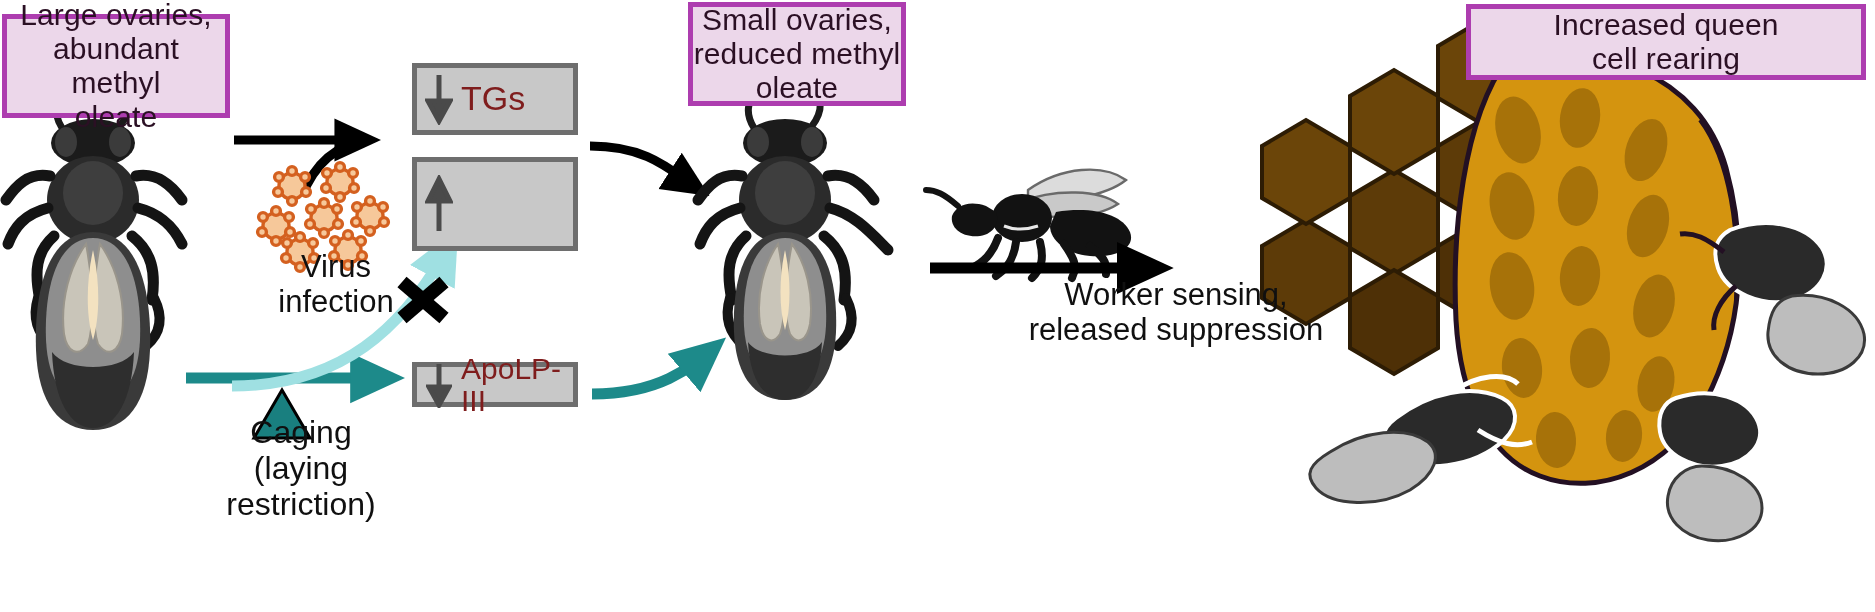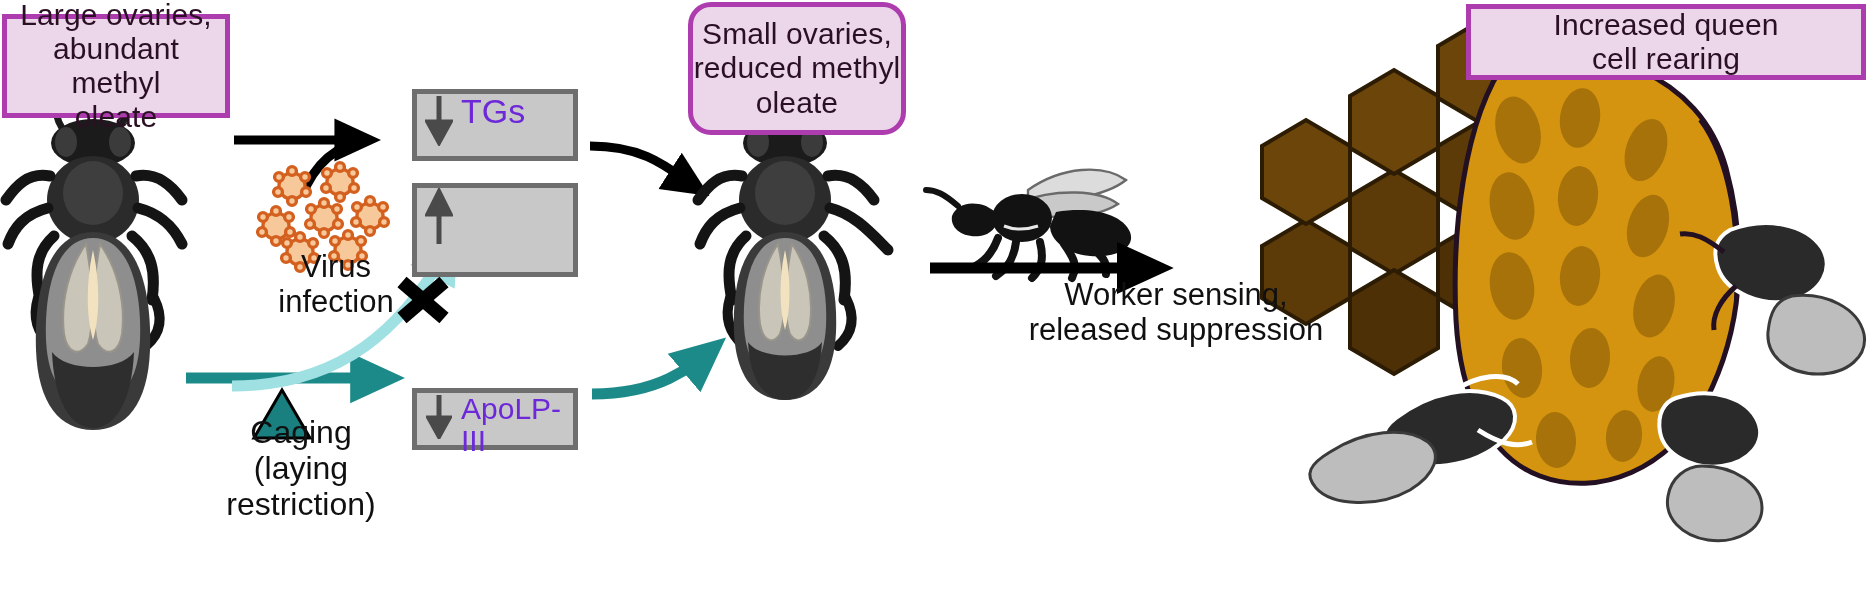--- a/index.html
+++ b/index.html
@@ -13,44 +13,43 @@
     border:5px solid #ad3daf;
     box-sizing:border-box;
     display:flex;align-items:center;justify-content:center;
     text-align:center;
     color:#2b1024;
     font-size:30px;
     line-height:1.14;
     letter-spacing:.1px;
   }
   #label-large-ovaries{left:2px;top:2px;width:228px;height:104px;margin-top:12px;}
-  #label-small-ovaries{left:688px;top:2px;width:218px;height:133px;border-radius:23px;}
+  #label-small-ovaries{left:688px;top:2px;width:218px;height:104px;}
   #label-queen-rearing{left:1466px;top:4px;width:400px;height:76px;}
 
   
   .gbox{
     position:absolute;
     background:#c8c8c8;
     border:5px solid #6e6e6e;
     box-sizing:border-box;
-    display:flex;align-items:flex-start;
-    color:#6d28d9;
+    display:flex;align-items:center;
+    color:#7f1d1d;
     font-size:34px;
     line-height:1.05;
-    margin-top:26px;
   }
   .gbox .arrowglyph{
     flex:0 0 auto;
     width:44px;
     display:flex;align-items:center;justify-content:center;
   }
   .gbox .gtext{flex:1 1 auto;text-align:left;padding-right:6px;}
   #box-tgs{left:412px;top:63px;width:166px;height:72px;}
   #box-immune{left:412px;top:157px;width:166px;height:94px;}
-  #box-apolp{left:412px;top:362px;width:166px;height:62px;}
+  #box-apolp{left:412px;top:362px;width:166px;height:45px;}
   #box-apolp .gtext{font-size:30px;}
   #box-immune .gtext{font-size:30px;}
 
   
   .ptext{position:absolute;text-align:center;color:#101010;line-height:1.12;}
   #text-virus{left:236px;top:250px;width:200px;font-size:31px;}
   #text-caging{left:196px;top:415px;width:210px;font-size:32px;}
   #text-worker{left:916px;top:278px;width:520px;font-size:31px;}
 
   svg{display:block;}

